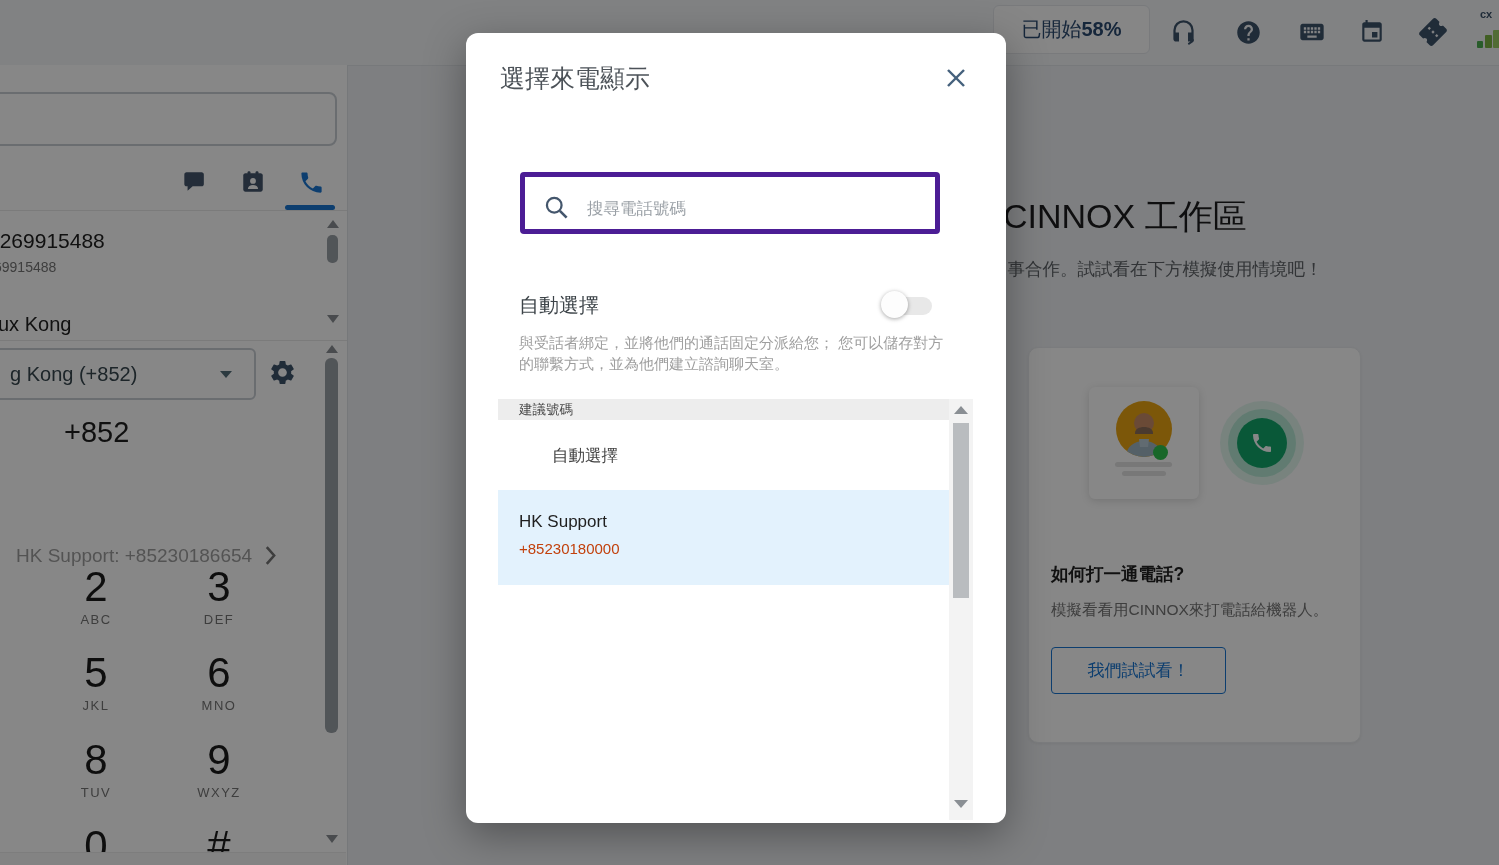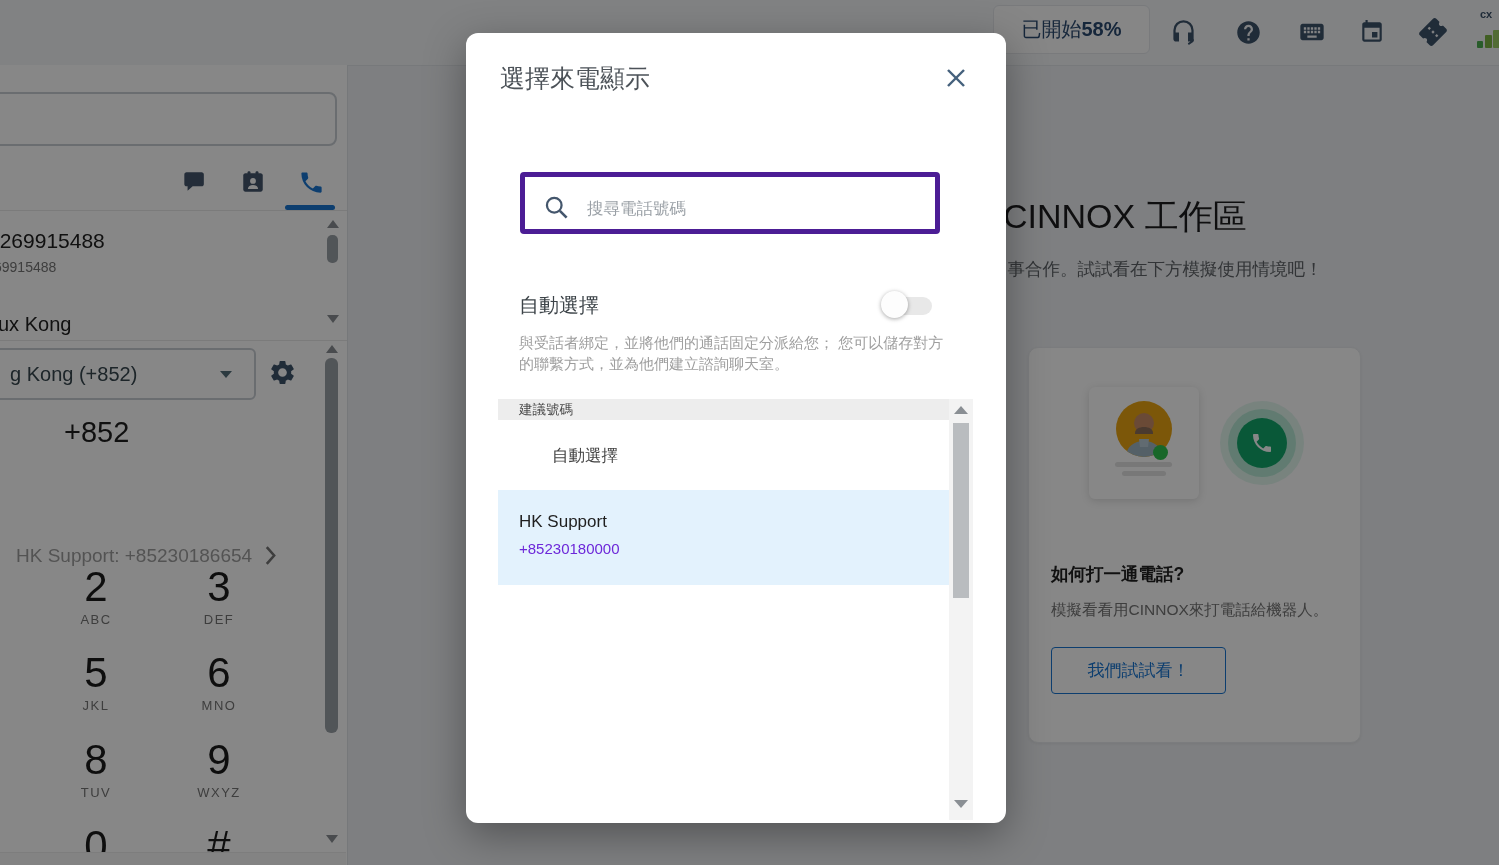--- a/index.html
+++ b/index.html
@@ -70,21 +70,21 @@
   .tg-track{position:absolute;left:424px;top:264px;width:42px;height:18px;border-radius:9px;background:#e8e8e8;cursor:pointer;}
   .tg-knob{position:absolute;left:415px;top:258px;width:27px;height:27px;border-radius:50%;background:#fdfdfd;
            box-shadow:0 1px 4px rgba(0,0,0,0.35);cursor:pointer;}
   .m-desc{position:absolute;left:53px;top:299px;width:425px;font-size:15px;line-height:21px;color:#9e9e9e;}
   .m-listhdr{position:absolute;left:32px;top:366px;width:452px;height:21px;background:#ededed;font-size:13.5px;color:#4a4a4a;
              display:flex;align-items:center;padding-left:21px;box-sizing:border-box;}
   .m-row1{position:absolute;left:32px;top:387px;width:452px;height:70px;background:#fff;cursor:pointer;}
   .m-row1 .t{position:absolute;left:21px;top:25px;font-size:16.5px;color:#424242;margin-left:33px;}
   .m-row2{position:absolute;left:32px;top:457px;width:452px;height:95px;background:#e3f2fd;cursor:pointer;}
   .m-row2 .t{position:absolute;left:21px;top:22px;font-size:17px;font-weight:500;color:#1f1f1f;}
-  .m-row2 .n{position:absolute;left:21px;top:50px;font-size:15px;color:#6d28d9;}
+  .m-row2 .n{position:absolute;left:21px;top:50px;font-size:15px;color:#c2410c;}
   .m-sb{position:absolute;left:483px;top:366px;width:24px;height:421px;background:#f3f3f3;}
   .m-sb-thumb{position:absolute;left:4px;top:24px;width:16px;height:175px;background:#b9bcbf;}
   .m-sb-up{position:absolute;left:5px;top:7px;width:0;height:0;border-left:7px solid transparent;border-right:7px solid transparent;border-bottom:8px solid #8a8f94;}
   .m-sb-down{position:absolute;left:5px;top:401px;width:0;height:0;border-left:7px solid transparent;border-right:7px solid transparent;border-top:8px solid #8a8f94;}
 </style>
 </head>
 <body>
 
 <div class="stage">
 

